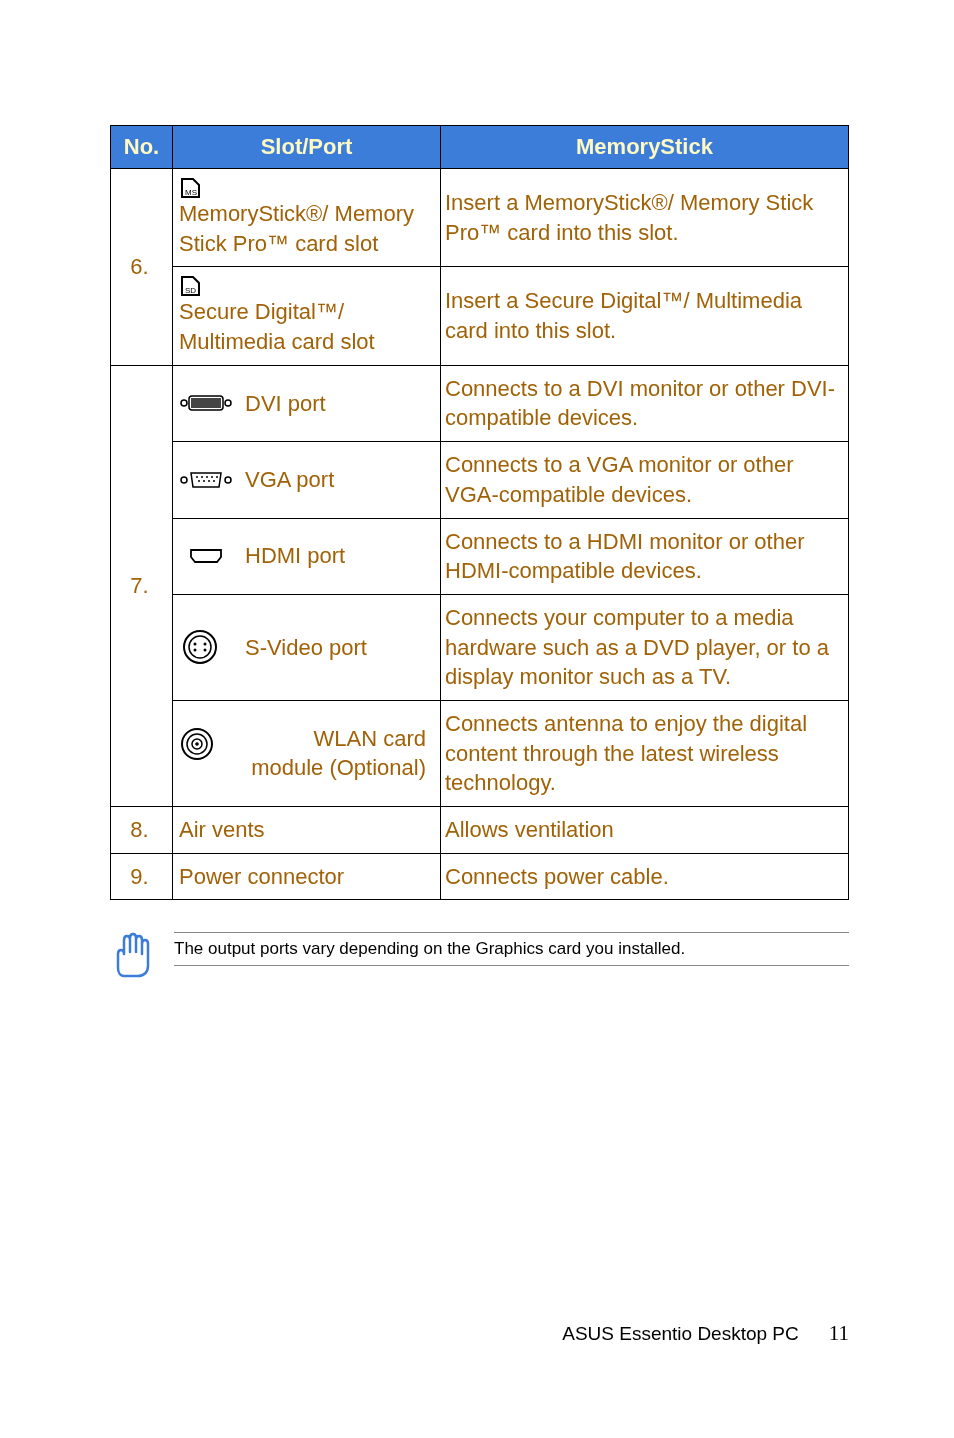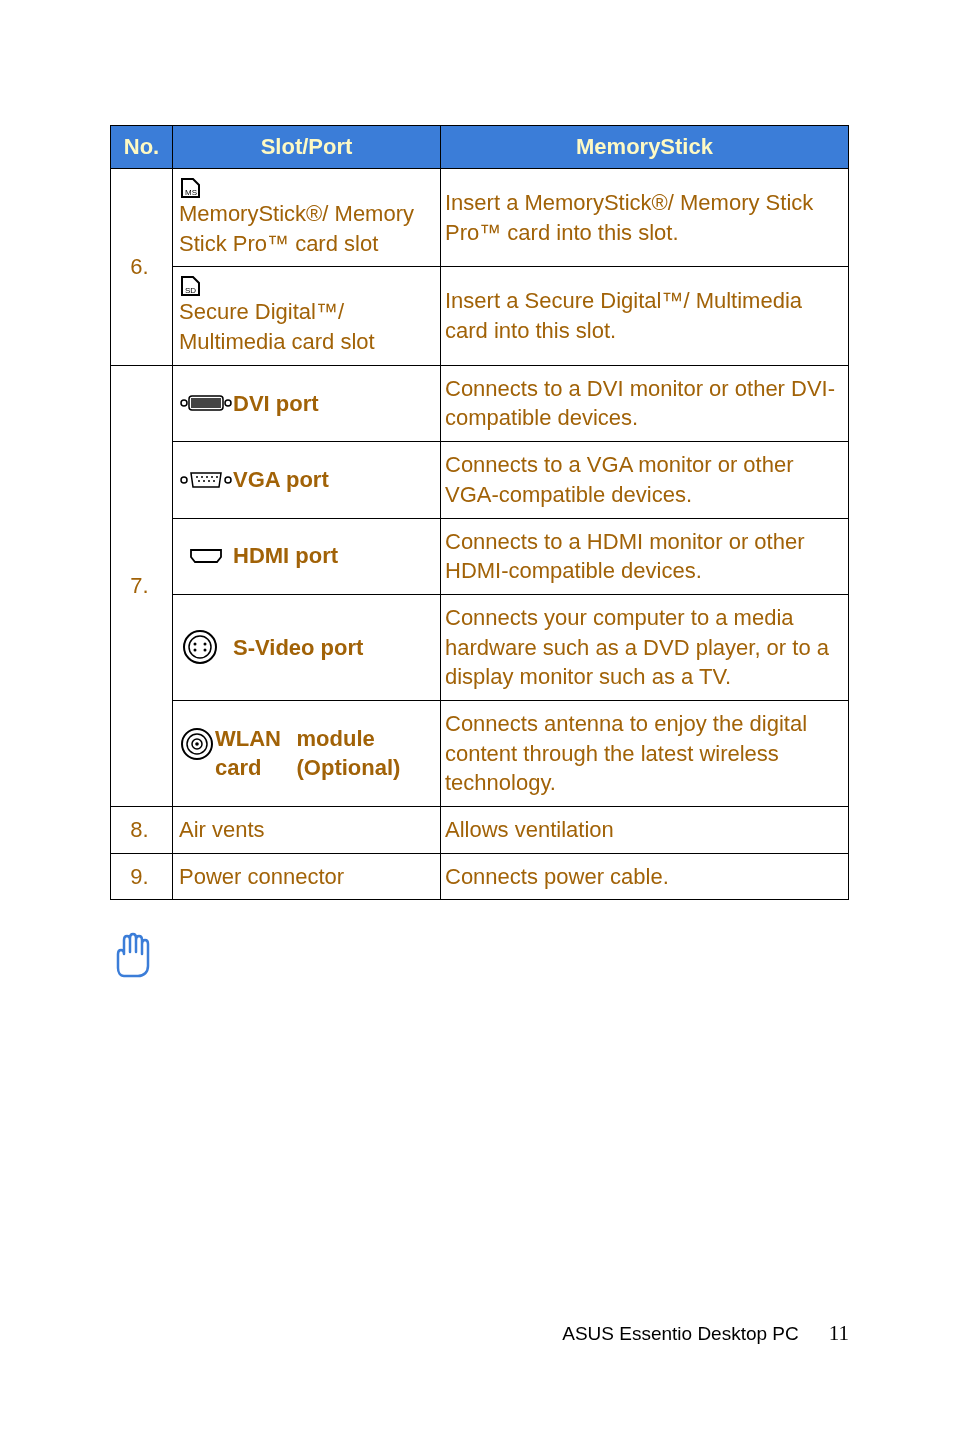--- a/index.html
+++ b/index.html
@@ -53,22 +53,21 @@
   }
   .slot-inner {
     display: flex;
     align-items: flex-start;
     flex-direction: column;
     text-align: left;
   }
   .slot-row-inline {
     display: flex;
     align-items: center;
-    gap: 0;
-    font-weight: bold;
+    gap: 12px;
   }
   .icon-box {
     display: inline-flex;
     align-items: center;
     justify-content: center;
   }
   .note-row {
     display: flex;
     align-items: flex-start;
     gap: 20px;
@@ -225,21 +224,21 @@
       <td>
         <div class="slot-row-inline" style="align-items:flex-start;">
           <span class="icon-box" style="padding-top:2px;">
             <svg width="36" height="36" viewBox="0 0 36 36">
               <circle cx="18" cy="18" r="15" fill="none" stroke="#000" stroke-width="2"></circle>
               <circle cx="18" cy="18" r="10" fill="none" stroke="#000" stroke-width="1.5"></circle>
               <circle cx="18" cy="18" r="5" fill="none" stroke="#000" stroke-width="1.5"></circle>
               <circle cx="18" cy="18" r="1.8" fill="#000"></circle>
             </svg>
           </span>
-          <div style="display:flex; flex-direction:row; align-items:flex-end; flex:1; padding-right:4px;">
+          <div style="display:flex; flex-direction:column; align-items:flex-end; flex:1; padding-right:4px;">
             <span>WLAN card</span>
             <span>module (Optional)</span>
           </div>
         </div>
       </td>
       <td class="desc-cell">Connects antenna to enjoy the digital content through the latest wireless technology.</td>
     </tr>
 
     <tr>
       <td class="no-cell">8.</td>
@@ -254,18 +253,19 @@
     </tr>
   </tbody>
 </table>
 
 <div class="note-row">
   <span class="hand-icon">
     <svg width="44" height="52" viewBox="0 0 44 52">
       <path d="M14 48 C10 48 8 44 8 40 L8 26 C8 24 9 22 11 22 C13 22 14 24 14 26 L14 12 C14 10 15 8 17 8 C19 8 20 10 20 12 L20 24 L20 10 C20 8 21 6 23 6 C25 6 26 8 26 10 L26 24 L26 12 C26 10 27 8 29 8 C31 8 32 10 32 12 L32 26 L32 16 C32 14 33 12 35 12 C37 12 38 14 38 16 L38 38 C38 44 34 48 28 48 Z" fill="none" stroke="#3b7dd8" stroke-width="2.5" stroke-linejoin="round"></path>
     </svg>
   </span>
+  <div class="note-text">The output ports vary depending on the Graphics card you installed.</div>
 </div>
 
 <div class="footer">
   <span>ASUS Essentio Desktop PC</span>
   <span class="page-num">11</span>
 </div>
 
 </body></html>

